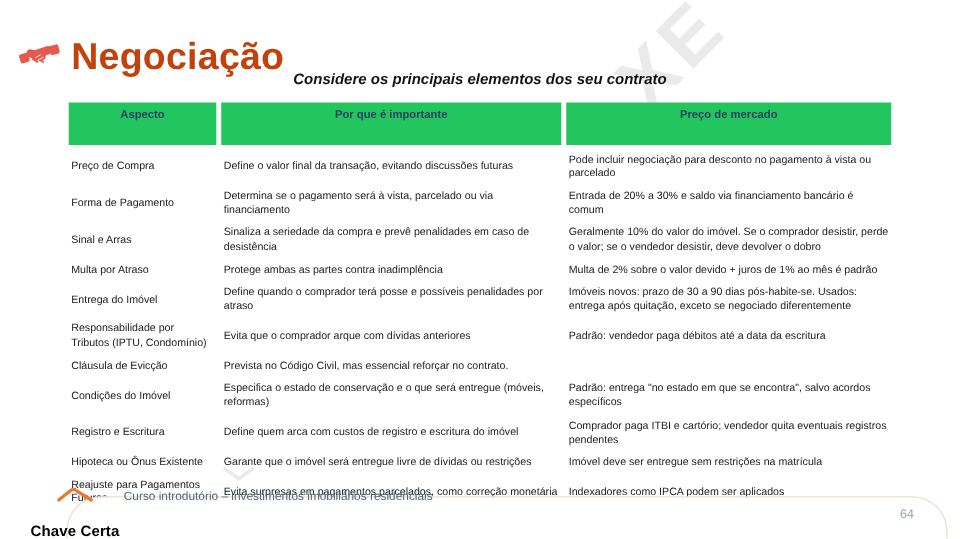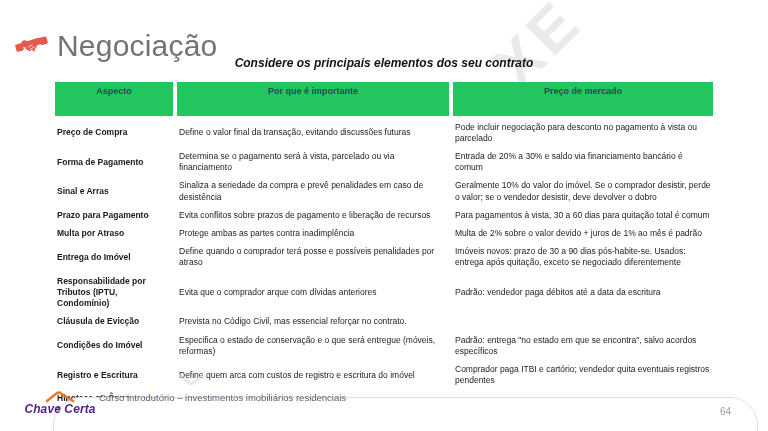--- a/index.html
+++ b/index.html
@@ -2,54 +2,54 @@
 <html><head>
 <meta charset="utf-8">
 <style>
   * { margin:0; padding:0; box-sizing:border-box; }
   html,body { background:#ffffff; }
   body { font-family:"Liberation Sans", sans-serif; }
   .slide { position:relative; width:768px; height:431px; background:#ffffff; overflow:hidden; }
 
   
   .title-row { position:absolute; left:15px; top:29px; display:flex; align-items:center; gap:9px; }
-  .title-row h1 { font-size:30px; font-weight:normal; color:#737373; letter-spacing:0.2px; }
+  .title-row h1 { font-size:30px; font-weight:bold; color:#c2410c; letter-spacing:0.2px; }
 
   
   .subtitle { position:absolute; left:55px; top:56px; width:658px; text-align:center;
               font-size:12px; font-weight:bold; font-style:italic; color:#101418; }
 
   
   .watermark { position:absolute; left:472px; top:-12px; width:130px; height:110px;
                display:flex; align-items:center; justify-content:center;
                transform:rotate(-45deg); font-size:62px; font-weight:bold;
                color:#bfbfbf; opacity:0.32; letter-spacing:5px; pointer-events:none; }
 
   
   .table { position:absolute; left:55px; top:82px; width:658px; }
   .thead, .trow { display:grid; grid-template-columns:118px 272px 1fr; column-gap:4px; }
   .thead .th { background:#22c55e; height:34px; line-height:19px; text-align:center;
                font-size:9px; font-weight:bold; color:#2c4162; }
   .tbody { margin-top:2px; }
   .trow { align-items:center; }
   .trow .cell { padding:3.5px 2px; font-size:8.5px; line-height:1.32; color:#222; }
-  .trow .aspect { font-weight:bold; color:#1a1a1a; padding-right:6px; }
+  .trow .aspect { font-weight:normal; color:#1a1a1a; padding-right:6px; }
   .squiggle { text-decoration-style:wavy; text-decoration-color:#e03b2f;
               text-decoration-thickness:1px; text-underline-offset:1px; }
 
   
   .scroll-chevron { position:absolute; left:178px; top:373px; opacity:0.55; }
 
   
   .footer-card { position:absolute; left:53px; top:397px; width:705px; height:60px;
                  border:1px solid #e9dfcc; border-radius:28px 28px 0 0; background:#ffffff; }
   .logo { position:absolute; left:24px; top:389px; width:72px; text-align:center; }
   .logo .roof { display:block; margin:0 auto 0 auto; width:34px; height:13px; }
-  .logo .logo-text { display:block; margin-top:0px; font-size:12px; font-weight:bold;
-                     color:#4c1d95; white-space:nowrap; letter-spacing:0.1px;font-style:italic; }
+  .logo .logo-text { display:block; margin-top:16px; font-size:12px; font-weight:bold;
+                     color:#000000; white-space:nowrap; letter-spacing:0.1px; }
   .course { position:absolute; left:99px; top:392px; font-size:9.5px; color:#51647c; }
   .page-num { position:absolute; left:720px; top:406px; font-size:10px; color:#979ea6; }
 </style>
 </head>
 <body>
 
 <div class="slide">
 
   <div class="watermark">XE</div>
 
@@ -91,25 +91,20 @@
       <div class="cell">Determina se o pagamento será à vista, parcelado ou via financiamento</div>
       <div class="cell">Entrada de 20% a 30% e saldo via financiamento bancário é comum</div>
     </div>
 
     <div class="trow">
       <div class="cell aspect">Sinal e Arras</div>
       <div class="cell">Sinaliza a seriedade da compra e prevê penalidades em caso de desistência</div>
       <div class="cell">Geralmente 10% do valor do imóvel. Se o comprador desistir, perde o valor; se o vendedor desistir, deve devolver o dobro</div>
     </div>
 
-    <div class="trow">
-      <div class="cell aspect">Prazo para Pagamento</div>
-      <div class="cell">Evita conflitos sobre prazos de pagamento e liberação de recursos</div>
-      <div class="cell">Para pagamentos à vista, 30 a 60 dias para quitação total é comum</div>
-    </div>
 
     <div class="trow">
       <div class="cell aspect">Multa por Atraso</div>
       <div class="cell">Protege ambas as partes contra inadimplência</div>
       <div class="cell">Multa de 2% sobre o valor devido + juros de 1% ao mês é padrão</div>
     </div>
 
     <div class="trow">
       <div class="cell aspect">Entrega do Imóvel</div>
       <div class="cell">Define quando o comprador terá posse e possíveis penalidades por atraso</div>

